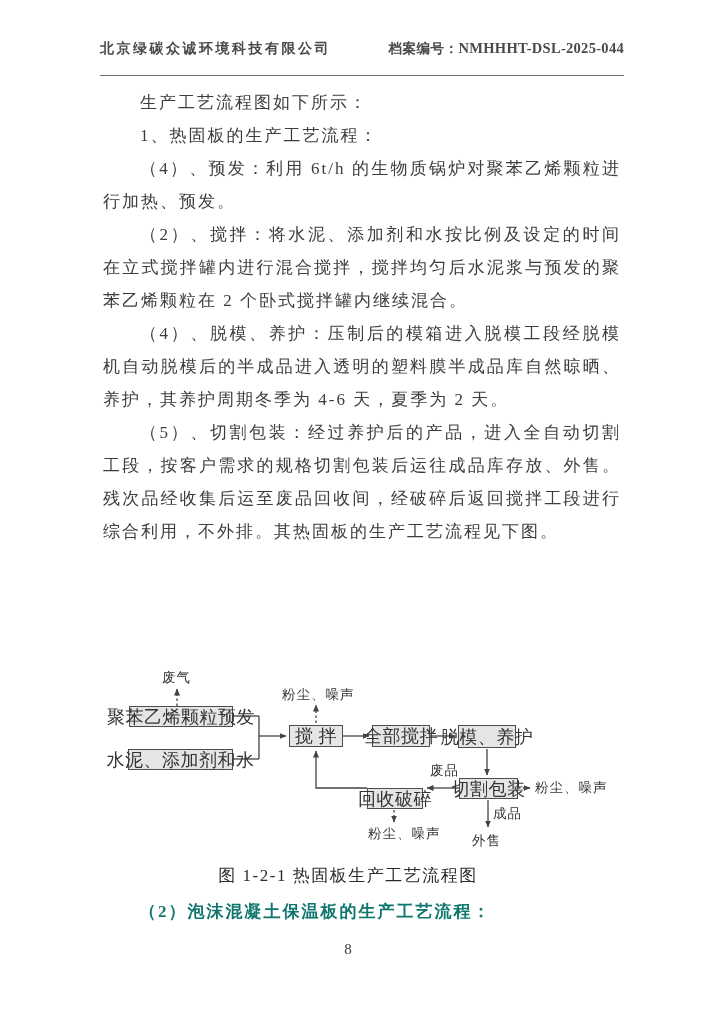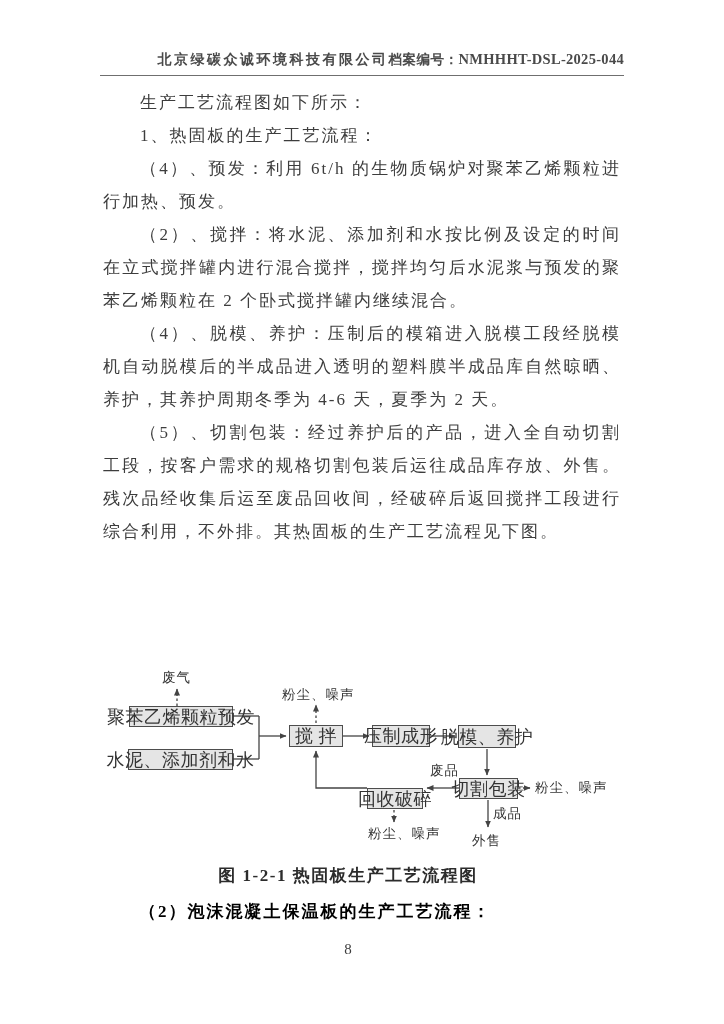--- a/index.html
+++ b/index.html
@@ -4,22 +4,22 @@
 <style>
   html,body{margin:0;padding:0;background:#ffffff;}
   .page{
     position:relative;width:724px;height:1024px;background:#ffffff;overflow:hidden;
     font-family:"Liberation Serif","DejaVu Serif",serif;color:#3a3a3a;
   }
   
   .hdr{
     position:absolute;left:100px;top:50px;width:524px;height:26px;
     border-bottom:1px solid #6f6f6f;
-    display:flex;justify-content:flex-end;align-items:flex-end;
-    padding-bottom:6px;box-sizing:border-box;
+    display:flex;justify-content:space-between;align-items:flex-end;
+    padding-bottom:17px;box-sizing:border-box;
   }
   .hdr-company{font-size:14px;letter-spacing:2.5px;color:#4a4a4a;font-weight:600;}
   .hdr-doc{font-size:13.5px;color:#4a4a4a;letter-spacing:0.5px;font-weight:600;}
   .hdr-code{font-size:14.5px;font-weight:700;letter-spacing:0.3px;}
   
   .body-text{
     position:absolute;left:103px;top:86px;width:518px;
     font-size:17px;line-height:33px;letter-spacing:2px;
     text-align:justify;text-justify:inter-ideograph;color:#3d3d3d;
   }
@@ -31,25 +31,25 @@
     position:absolute;box-sizing:border-box;border:1px solid #4d4d4d;background:#e5e5e5;
     display:flex;align-items:center;justify-content:center;
     font-size:18px;color:#333;white-space:nowrap;letter-spacing:0.5px;
   }
   .flabel{
     position:absolute;font-size:13.5px;color:#333;white-space:nowrap;letter-spacing:1px;
   }
   
   .caption{
     position:absolute;left:103px;top:864px;width:490px;text-align:center;
-    font-size:17px;font-weight:700;color:#2c2c2c;letter-spacing:1.5px;
+    font-size:17px;font-weight:400;color:#2c2c2c;letter-spacing:1.5px;
   }
   .next-heading{
     position:absolute;left:103px;top:900px;width:518px;padding-left:36px;box-sizing:border-box;
-    font-size:17px;font-weight:700;color:#000000;letter-spacing:2px;
+    font-size:17px;font-weight:700;color:#0f766e;letter-spacing:2px;
   }
   .page-num{
     position:absolute;left:103px;top:941px;width:490px;text-align:center;
     font-size:15px;color:#3d3d3d;
   }
 </style>
 </head>
 <body>
 
 <div class="page">
@@ -99,21 +99,21 @@
 
         <line x1="518" y1="128" x2="530" y2="128" stroke-dasharray="2.5 2.5" marker-end="url(#ah)"></line>
 
         <line x1="488" y1="140" x2="488" y2="167" marker-end="url(#ah)"></line>
       </g>
     </svg>
 
     <div class="fbox" style="left:129px;top:46px;width:104px;height:21px;">聚苯乙烯颗粒预发</div>
     <div class="fbox" style="left:128px;top:89px;width:105px;height:21px;">水泥、添加剂和水</div>
     <div class="fbox" style="left:289px;top:65px;width:54px;height:22px;">搅  拌</div>
-    <div class="fbox" style="left:372px;top:65px;width:58px;height:22px;">压制成形</div>
+    <div class="fbox" style="left:372px;top:65px;width:58px;height:22px;">全部搅拌</div>
     <div class="fbox" style="left:458px;top:65px;width:58px;height:23px;">脱模、养护</div>
     <div class="fbox" style="left:459px;top:118px;width:59px;height:21px;">切割包装</div>
     <div class="fbox" style="left:367px;top:128px;width:56px;height:21px;">回收破碎</div>
 
     <div class="flabel" style="left:162px;top:9px;">废气</div>
     <div class="flabel" style="left:282px;top:26px;">粉尘、噪声</div>
     <div class="flabel" style="left:430px;top:102px;">废品</div>
     <div class="flabel" style="left:535px;top:119px;">粉尘、噪声</div>
     <div class="flabel" style="left:368px;top:165px;">粉尘、噪声</div>
     <div class="flabel" style="left:493px;top:145px;">成品</div>

